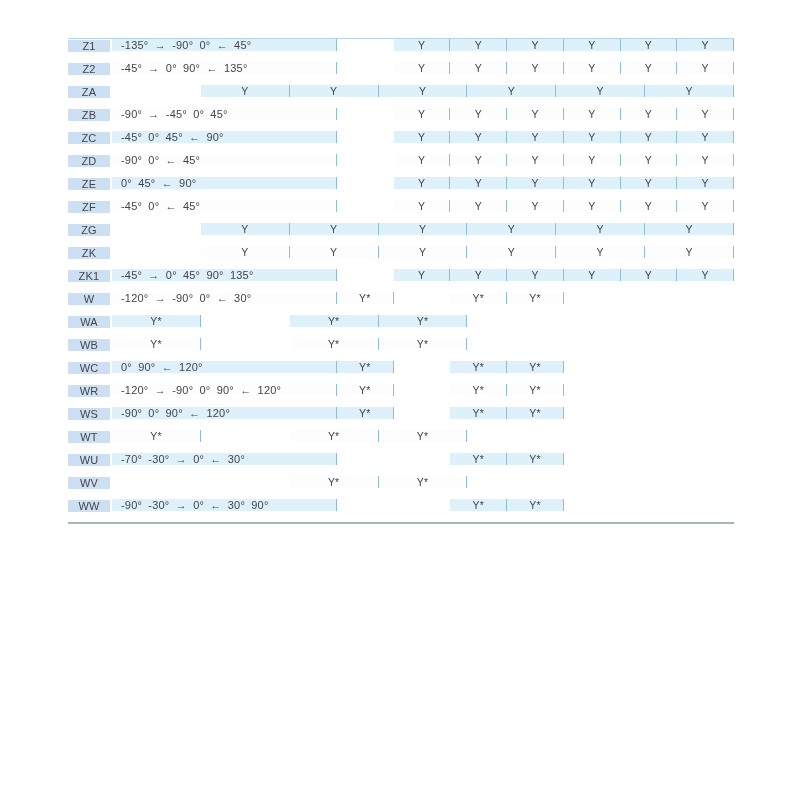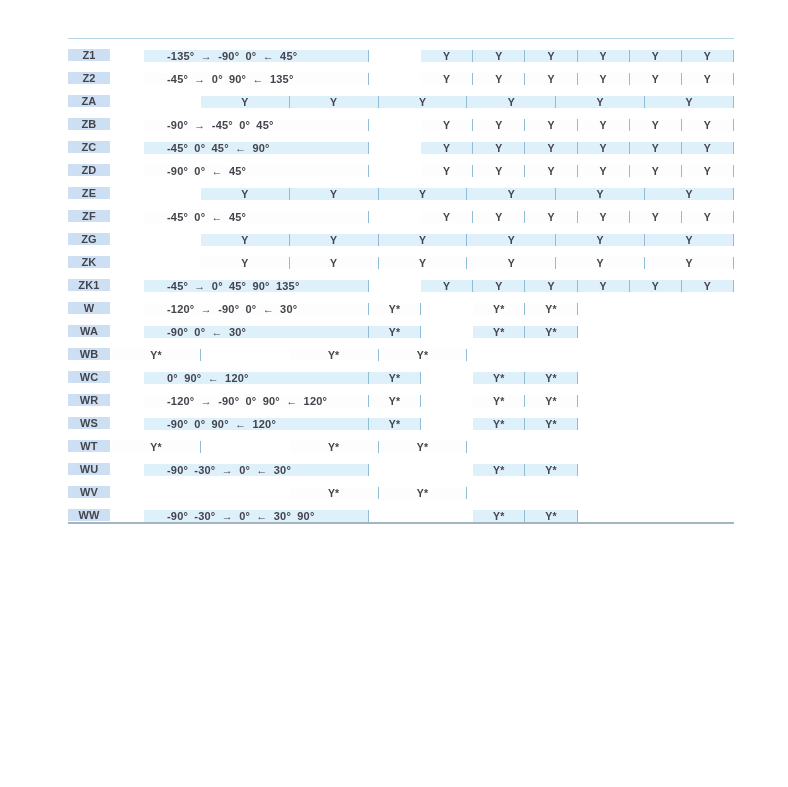--- a/index.html
+++ b/index.html
@@ -25,46 +25,44 @@
     position:absolute;
     left:68px;
     top:38px;
     width:666px;
     border-top:1px solid var(--top-line);
     border-bottom:2px solid var(--bottom-line);
   }
   .row{
     display:flex;
     height:23px;
-    align-items:flex-end;
-    font-weight:bold;
+    align-items:flex-start;
   }
   .row.odd .cell.body{background:var(--row-blue);}
   .row.even .cell.body{background:var(--row-white);}
   .cell{
     display:flex;
     align-items:center;
     font-size:11px;
     letter-spacing:0.2px;
   }
   .cell.label{
     width:42px;
     margin:1px 2px 1px 0;
     background:var(--label-bg);
     justify-content:center;
     flex:none;
   }
   .cell.desc{
     width:225px;
     flex:none;
-    padding-left:23px;
+    padding-left:9px;
     border-right:1px solid var(--grid-line);
     word-spacing:3px;
     white-space:nowrap;
-    margin-left:32px;
   }
   .cell.data{
     flex:1 1 0;
     justify-content:center;
     border-right:1px solid var(--grid-line);
     font-size:10.5px;
   }
   .cell.data:last-child{border-right:1px solid var(--grid-line);}
 </style>
 </head>
@@ -131,20 +129,21 @@
       <div class="cell data body"></div>
       <div class="cell data body">Y</div>
       <div class="cell data body">Y</div>
       <div class="cell data body">Y</div>
       <div class="cell data body">Y</div>
       <div class="cell data body">Y</div>
       <div class="cell data body">Y</div>
     </div>
     <div class="row odd">
       <div class="cell label">ZE</div>
+      <div class="cell desc body">0° 45° ← 90°</div>
       <div class="cell data body"></div>
       <div class="cell data body">Y</div>
       <div class="cell data body">Y</div>
       <div class="cell data body">Y</div>
       <div class="cell data body">Y</div>
       <div class="cell data body">Y</div>
       <div class="cell data body">Y</div>
     </div>
     <div class="row even">
       <div class="cell label">ZF</div>
@@ -194,21 +193,20 @@
       <div class="cell data body">Y*</div>
       <div class="cell data body"></div>
       <div class="cell data body">Y*</div>
       <div class="cell data body">Y*</div>
       <div class="cell data body"></div>
       <div class="cell data body"></div>
       <div class="cell data body"></div>
     </div>
     <div class="row odd">
       <div class="cell label">WA</div>
-      <div class="cell desc body">-90° 0° ← 30°</div>
       <div class="cell data body">Y*</div>
       <div class="cell data body"></div>
       <div class="cell data body">Y*</div>
       <div class="cell data body">Y*</div>
       <div class="cell data body"></div>
       <div class="cell data body"></div>
       <div class="cell data body"></div>
     </div>
     <div class="row even">
       <div class="cell label">WB</div>
@@ -258,21 +256,21 @@
       <div class="cell data body">Y*</div>
       <div class="cell data body"></div>
       <div class="cell data body">Y*</div>
       <div class="cell data body">Y*</div>
       <div class="cell data body"></div>
       <div class="cell data body"></div>
       <div class="cell data body"></div>
     </div>
     <div class="row odd">
       <div class="cell label">WU</div>
-      <div class="cell desc body">-90° -30° → 0° ← 30°</div>
+      <div class="cell desc body">-70° -30° → 0° ← 30°</div>
       <div class="cell data body"></div>
       <div class="cell data body"></div>
       <div class="cell data body">Y*</div>
       <div class="cell data body">Y*</div>
       <div class="cell data body"></div>
       <div class="cell data body"></div>
       <div class="cell data body"></div>
     </div>
     <div class="row even">
       <div class="cell label">WV</div>

